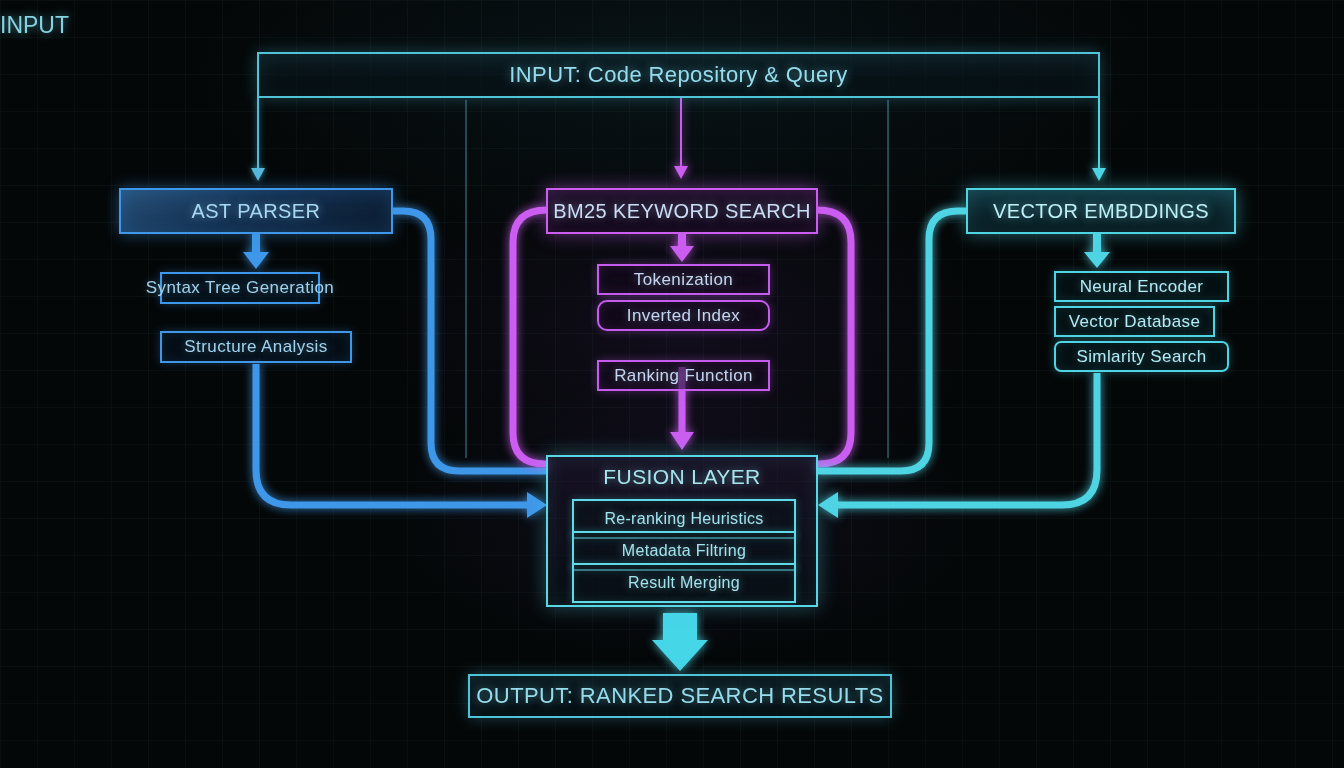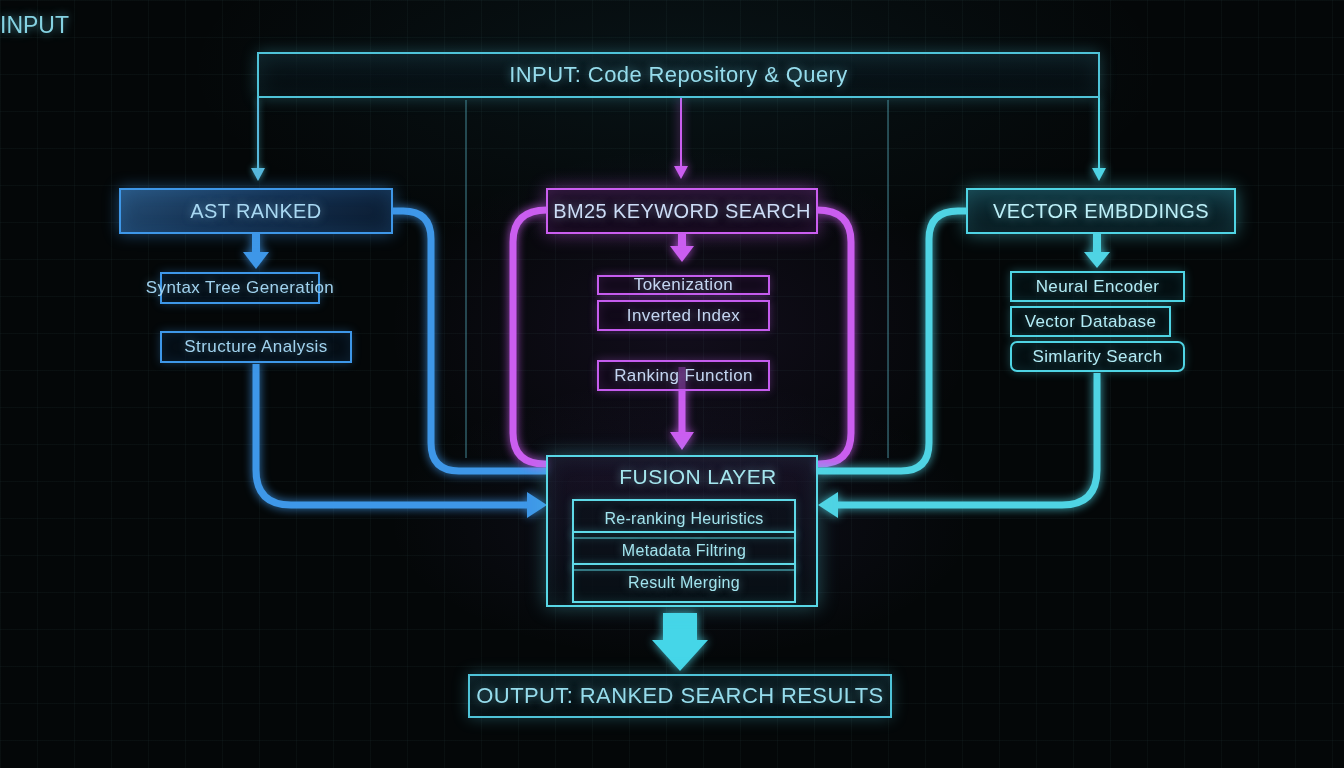--- a/index.html
+++ b/index.html
@@ -55,32 +55,31 @@
   }
   .sub{font-size:17px;}
   .sub-ast{border:2px solid #3e97e8;color:#a0d2ee;background:rgba(8,20,34,.55);
     box-shadow:0 0 10px rgba(62,151,232,.30), inset 0 0 12px rgba(62,151,232,.12);
     text-shadow:0 0 8px rgba(140,210,250,.45);}
   .sub-bm25{border:2px solid #c55cee;color:#c4d6f2;background:rgba(18,8,26,.6);
     box-shadow:0 0 10px rgba(197,92,238,.32), inset 0 0 12px rgba(197,92,238,.14);
     text-shadow:0 0 8px rgba(200,215,255,.45);}
   .sub-vec{border:2px solid #4fd4e4;color:#b2ecf6;background:rgba(5,22,28,.55);
     box-shadow:0 0 10px rgba(79,212,228,.30), inset 0 0 12px rgba(79,212,228,.12);
-    text-shadow:0 0 8px rgba(150,235,250,.45);}
+    text-shadow:0 0 8px rgba(150,235,250,.45);margin-left:44px;}
   .fusion{
     position:absolute;left:546px;top:455px;width:272px;height:152px;box-sizing:border-box;
     border:2px solid #58d7e6;
     background:linear-gradient(180deg, rgba(38,24,56,.42), rgba(8,14,20,.62));
     box-shadow:0 0 18px rgba(88,215,230,.35), inset 0 0 22px rgba(88,215,230,.10);
   }
   .fusion-title{
     position:absolute;left:0;top:8px;width:100%;text-align:center;
     font-size:21px;color:#a5e6ee;letter-spacing:.4px;
     text-shadow:0 0 9px rgba(150,235,250,.55);
-    padding-left:16px;
   }
   .fusion-sub{
     position:absolute;left:24px;width:224px;height:40px;box-sizing:border-box;
     display:flex;align-items:center;justify-content:center;white-space:nowrap;
     border:2px solid #5fdae8;color:#a2e4ee;font-size:16px;letter-spacing:.3px;
     background:rgba(8,18,24,.5);
     box-shadow:0 0 8px rgba(95,218,232,.28), inset 0 0 10px rgba(95,218,232,.12);
     text-shadow:0 0 8px rgba(150,235,250,.5);
   }
 </style>
@@ -139,29 +138,29 @@
       <polygon points="838,492 838,518 818,505" fill="#4fd4e4"></polygon>
     </g>
 
     <polygon class="gC" points="663,613 697,613 697,640 708,640 680,671 652,640 663,640" fill="#45d6e8"></polygon>
   </svg>
 
   <div class="page-title">INPUT</div>
 
   <div class="node io-box" style="left:257px;top:52px;width:843px;height:46px;">INPUT: Code Repository &amp; Query</div>
 
-  <div class="node hdr hdr-ast" style="left:119px;top:188px;width:274px;height:46px;">AST RANKED</div>
+  <div class="node hdr hdr-ast" style="left:119px;top:188px;width:274px;height:46px;">AST PARSER</div>
   <div class="node hdr hdr-bm25" style="left:546px;top:188px;width:272px;height:46px;">BM25 KEYWORD SEARCH</div>
   <div class="node hdr hdr-vec" style="left:966px;top:188px;width:270px;height:46px;">VECTOR EMBDDINGS</div>
 
   <div class="node sub sub-ast" style="left:160px;top:272px;width:160px;height:32px;">Syntax Tree Generation</div>
   <div class="node sub sub-ast" style="left:160px;top:331px;width:192px;height:32px;">Structure Analysis</div>
 
-  <div class="node sub sub-bm25" style="left:597px;top:275px;width:173px;height:20px;">Tokenization</div>
-  <div class="node sub sub-bm25" style="left:597px;top:300px;width:173px;height:31px;">Inverted Index</div>
+  <div class="node sub sub-bm25" style="left:597px;top:264px;width:173px;height:31px;">Tokenization</div>
+  <div class="node sub sub-bm25" style="left:597px;top:300px;width:173px;height:31px;border-radius:10px;">Inverted Index</div>
   <div class="node sub sub-bm25" style="left:597px;top:334px;width:173px;height:31px;margin-top:26px;">Ranking Function</div>
 
   <div class="node sub sub-vec" style="left:1010px;top:271px;width:175px;height:31px;">Neural Encoder</div>
   <div class="node sub sub-vec" style="left:1010px;top:306px;width:161px;height:31px;">Vector Database</div>
   <div class="node sub sub-vec" style="left:1010px;top:341px;width:175px;height:31px;border-radius:7px;">Simlarity Search</div>
 
   <div class="fusion">
     <div class="fusion-title">FUSION LAYER</div>
     <div class="fusion-sub" style="top:42px;">Re-ranking Heuristics</div>
     <div class="fusion-sub" style="top:74px;">Metadata Filtring</div>

